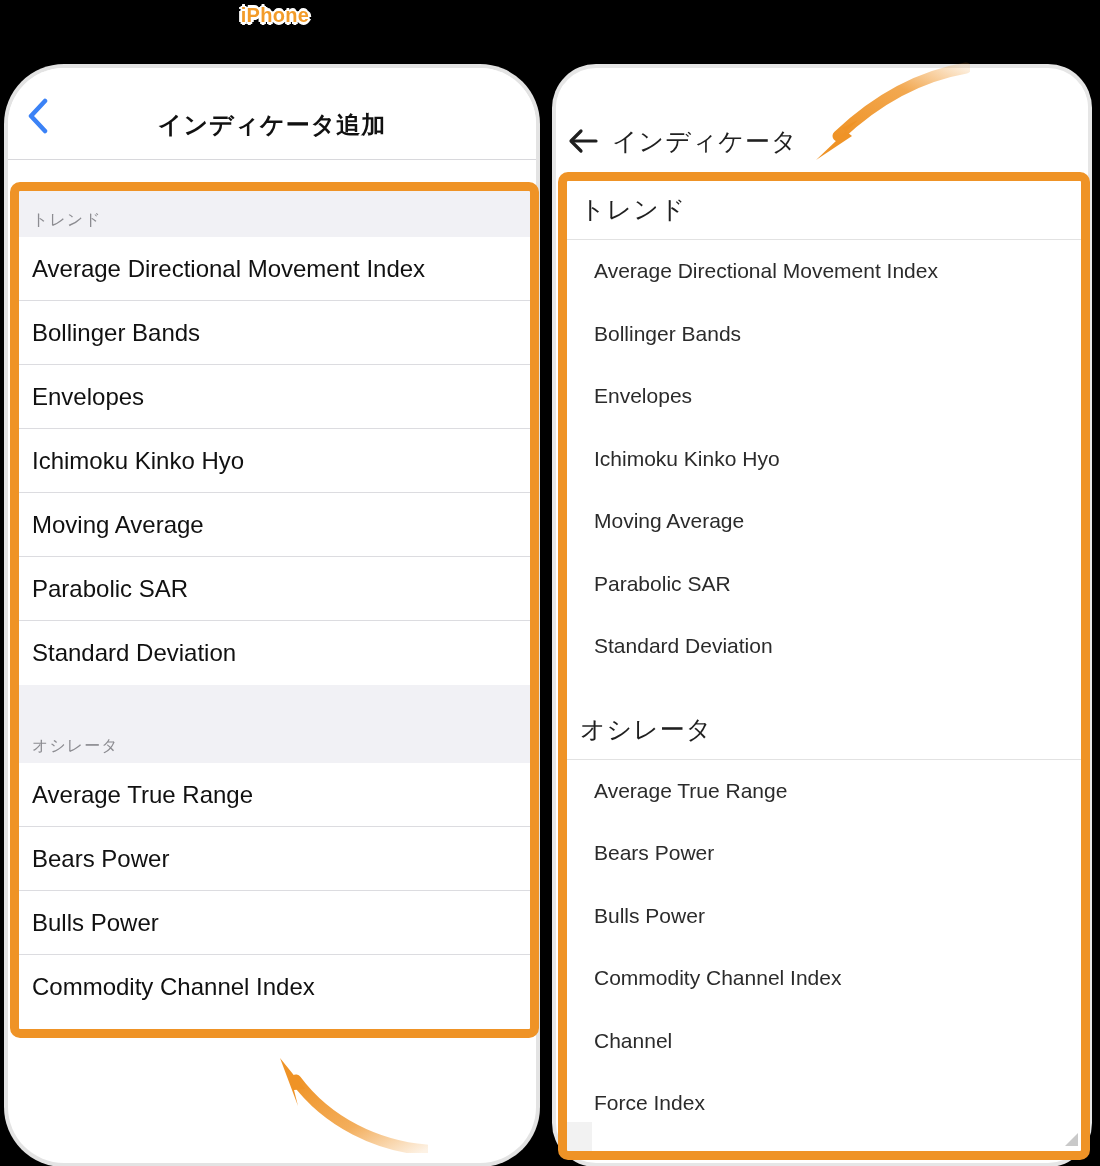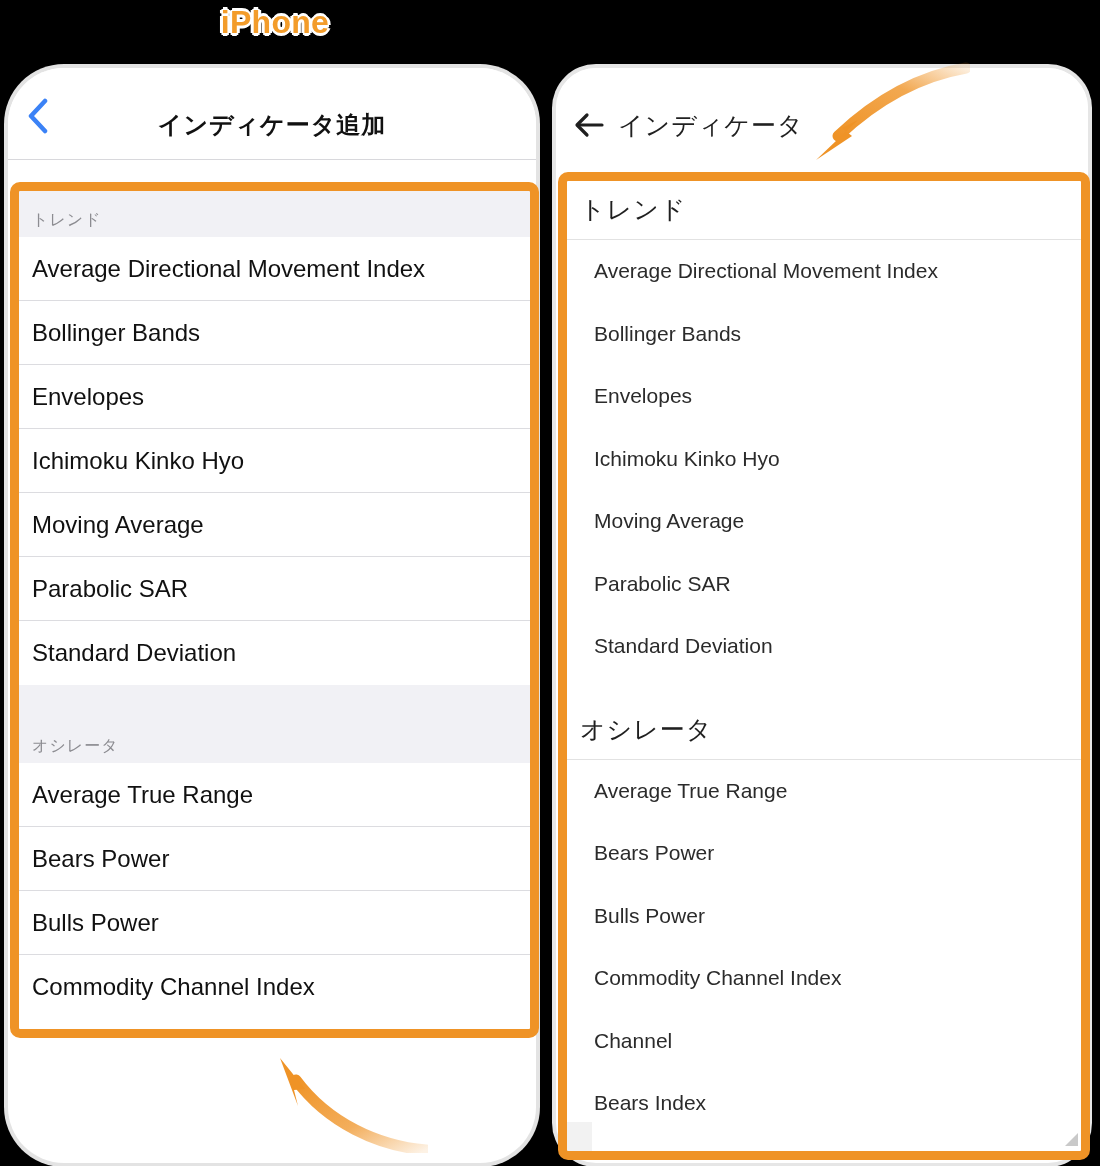--- a/index.html
+++ b/index.html
@@ -14,21 +14,21 @@
     position: relative;
     width: 1100px;
     height: 1166px;
     background: #000000;
   }
 
   
   .caption {
     position: absolute;
     top: 4px;
-    font-size: 32px;
+    font-size: 20px;
     font-weight: bold;
     color: #f39c2a;
     letter-spacing: .3px;
     text-align: center;
     -webkit-text-stroke: 0px;
     text-shadow:
        2px 0 0 #fff, -2px 0 0 #fff, 0 2px 0 #fff, 0 -2px 0 #fff,
        1.5px 1.5px 0 #fff, -1.5px 1.5px 0 #fff, 1.5px -1.5px 0 #fff, -1.5px -1.5px 0 #fff,
        3px 0 0 #fff, -3px 0 0 #fff, 0 3px 0 #fff, 0 -3px 0 #fff;
   }
@@ -95,27 +95,27 @@
     font-size: 24px;
     font-weight: bold;
     color: #111;
     margin-top: 22px;
     letter-spacing: 1px;
   }
 
   
   #and-appbar {
     position: absolute;
-    left: 0; top: 0;
+    left: 0; top: 16px;
     width: 100%;
     height: 100px;
     background: #ffffff;
     display: flex;
     align-items: center;
-    padding-left: 12px;
+    padding-left: 6px;
   }
   #and-back {
     width: 42px;
     height: 42px;
     display: flex;
     align-items: center;
     justify-content: center;
     cursor: pointer;
     margin-top: 14px;
   }
@@ -289,21 +289,21 @@
     <div class="and-row">Moving Average</div>
     <div class="and-row">Parabolic SAR</div>
     <div class="and-row">Standard Deviation</div>
     <div class="and-gap"></div>
     <div class="and-group-header">オシレータ</div>
     <div class="and-row">Average True Range</div>
     <div class="and-row">Bears Power</div>
     <div class="and-row">Bulls Power</div>
     <div class="and-row">Commodity Channel Index</div>
     <div class="and-row">Channel</div>
-    <div class="and-row">Bears Index</div>
+    <div class="and-row">Force Index</div>
     <div class="and-row">MACD</div>
     <div class="and-corner-sq"></div>
     <div class="and-resize-handle"></div>
   </div>
 
   <svg id="arrow-iphone" class="arrow-svg" viewBox="0 0 170 125">
     <defs>
       <linearGradient id="gi" x1="1" y1="1" x2="0" y2="0">
         <stop offset="0%" stop-color="#ef9326" stop-opacity="0.12"></stop>
         <stop offset="45%" stop-color="#ef9326" stop-opacity="0.75"></stop>

